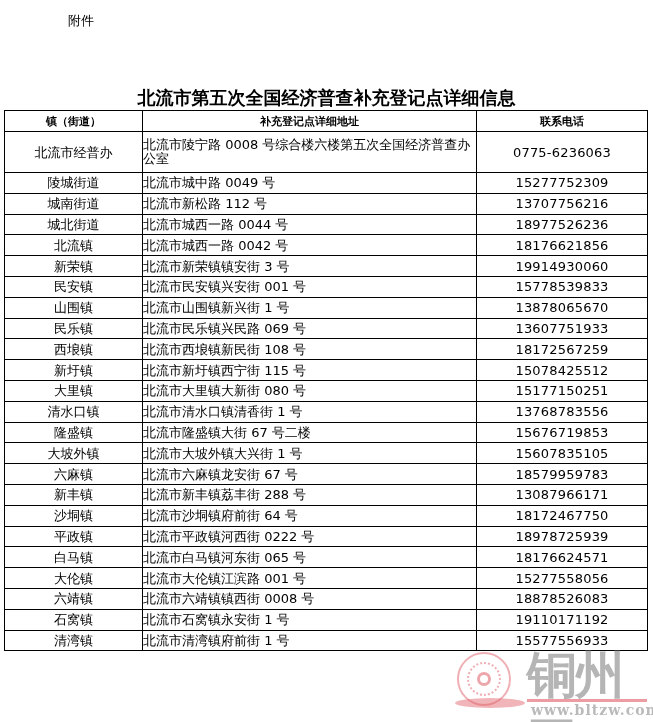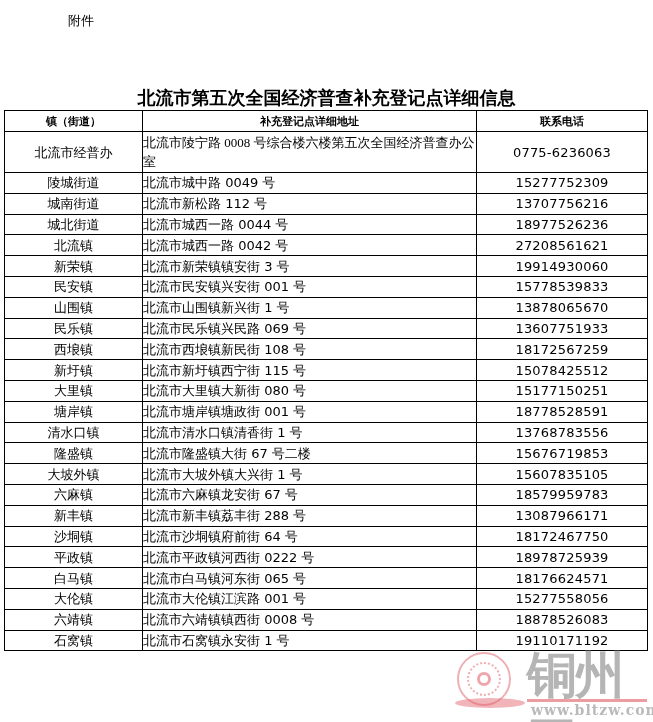--- a/index.html
+++ b/index.html
@@ -12,21 +12,21 @@
                  border-collapse: collapse; table-layout: fixed; }
     table.grid th, table.grid td { border: 1px solid #000; padding: 0; font-size: 13px;
                                    line-height: 19px; height: 19.8px; overflow: hidden; white-space: nowrap; }
     table.grid th { font-weight: bold; font-size: 11px; height: 20px;
                     font-family: "DejaVu Serif", "Liberation Serif", serif; text-align: center; }
     col.c1 { width: 138px; } col.c2 { width: 334px; } col.c3 { width: 171px; }
     td.town { text-align: center; }
     td.addr { text-align: left; padding-left: 6px; }
     td.phone { text-align: center; font-size: 12.5px; letter-spacing: 0.2px; margin-left: 31px; }
     tr.tall td { height: 40px; }
-    tr.tall td.addr { white-space: normal; line-height: 19px; font-family: Liberation Serif, serif; }
+    tr.tall td.addr { white-space: normal; line-height: 14px; }
     .watermark { position: absolute; left: 455px; top: 648px; width: 195px; height: 74px; pointer-events: none; }
     .wm-seal { position: absolute; left: 2px; top: 4px; width: 54px; height: 54px; border-radius: 50%;
                border: 2px solid rgba(220,80,90,0.45); box-sizing: border-box; }
     .wm-seal::before { content: ""; position: absolute; left: 8px; top: 8px; width: 34px; height: 34px;
                        border-radius: 50%; border: 2px dotted rgba(220,80,90,0.45); box-sizing: border-box; }
     .wm-seal::after { content: ""; position: absolute; left: 18px; top: 18px; width: 14px; height: 14px;
                       border-radius: 50%; border: 3px solid rgba(220,80,90,0.5); box-sizing: border-box; }
     .wm-swoosh { position: absolute; left: 0; top: 50px; width: 70px; height: 10px;
                  border-radius: 50%; background: rgba(225,90,100,0.45); }
     .wm-text { position: absolute; left: 72px; top: -6px; font-size: 50px; font-weight: bold;
@@ -72,21 +72,21 @@
         <td class="phone">13707756216</td>
       </tr>
     <tr>
         <td class="town">城北街道</td>
         <td class="addr">北流市城西一路 0044 号</td>
         <td class="phone">18977526236</td>
       </tr>
     <tr>
         <td class="town">北流镇</td>
         <td class="addr">北流市城西一路 0042 号</td>
-        <td class="phone">27208561621</td>
+        <td class="phone">18176621856</td>
       </tr>
     <tr>
         <td class="town">新荣镇</td>
         <td class="addr">北流市新荣镇镇安街 3 号</td>
         <td class="phone">19914930060</td>
       </tr>
     <tr>
         <td class="town">民安镇</td>
         <td class="addr">北流市民安镇兴安街 001 号</td>
         <td class="phone">15778539833</td>
@@ -108,25 +108,20 @@
       </tr>
     <tr>
         <td class="town">新圩镇</td>
         <td class="addr">北流市新圩镇西宁街 115 号</td>
         <td class="phone">15078425512</td>
       </tr>
     <tr>
         <td class="town">大里镇</td>
         <td class="addr">北流市大里镇大新街 080 号</td>
         <td class="phone">15177150251</td>
-      </tr>
-    <tr>
-        <td class="town">塘岸镇</td>
-        <td class="addr">北流市塘岸镇塘政街 001 号</td>
-        <td class="phone">18778528591</td>
       </tr>
     <tr>
         <td class="town">清水口镇</td>
         <td class="addr">北流市清水口镇清香街 1 号</td>
         <td class="phone">13768783556</td>
       </tr>
     <tr>
         <td class="town">隆盛镇</td>
         <td class="addr">北流市隆盛镇大街 67 号二楼</td>
         <td class="phone">15676719853</td>
@@ -169,20 +164,25 @@
     <tr>
         <td class="town">六靖镇</td>
         <td class="addr">北流市六靖镇镇西街 0008 号</td>
         <td class="phone">18878526083</td>
       </tr>
     <tr>
         <td class="town">石窝镇</td>
         <td class="addr">北流市石窝镇永安街 1 号</td>
         <td class="phone">19110171192</td>
       </tr>
+    <tr>
+        <td class="town">清湾镇</td>
+        <td class="addr">北流市清湾镇府前街 1 号</td>
+        <td class="phone">15577556933</td>
+      </tr>
   </tbody>
 </table>
 
 <div class="watermark">
   <div class="wm-seal"></div>
   <div class="wm-swoosh"></div>
   <div class="wm-text">铜州网</div>
   <div class="wm-line"></div>
   <div class="wm-url">www.bltzw.com</div>
 </div>

